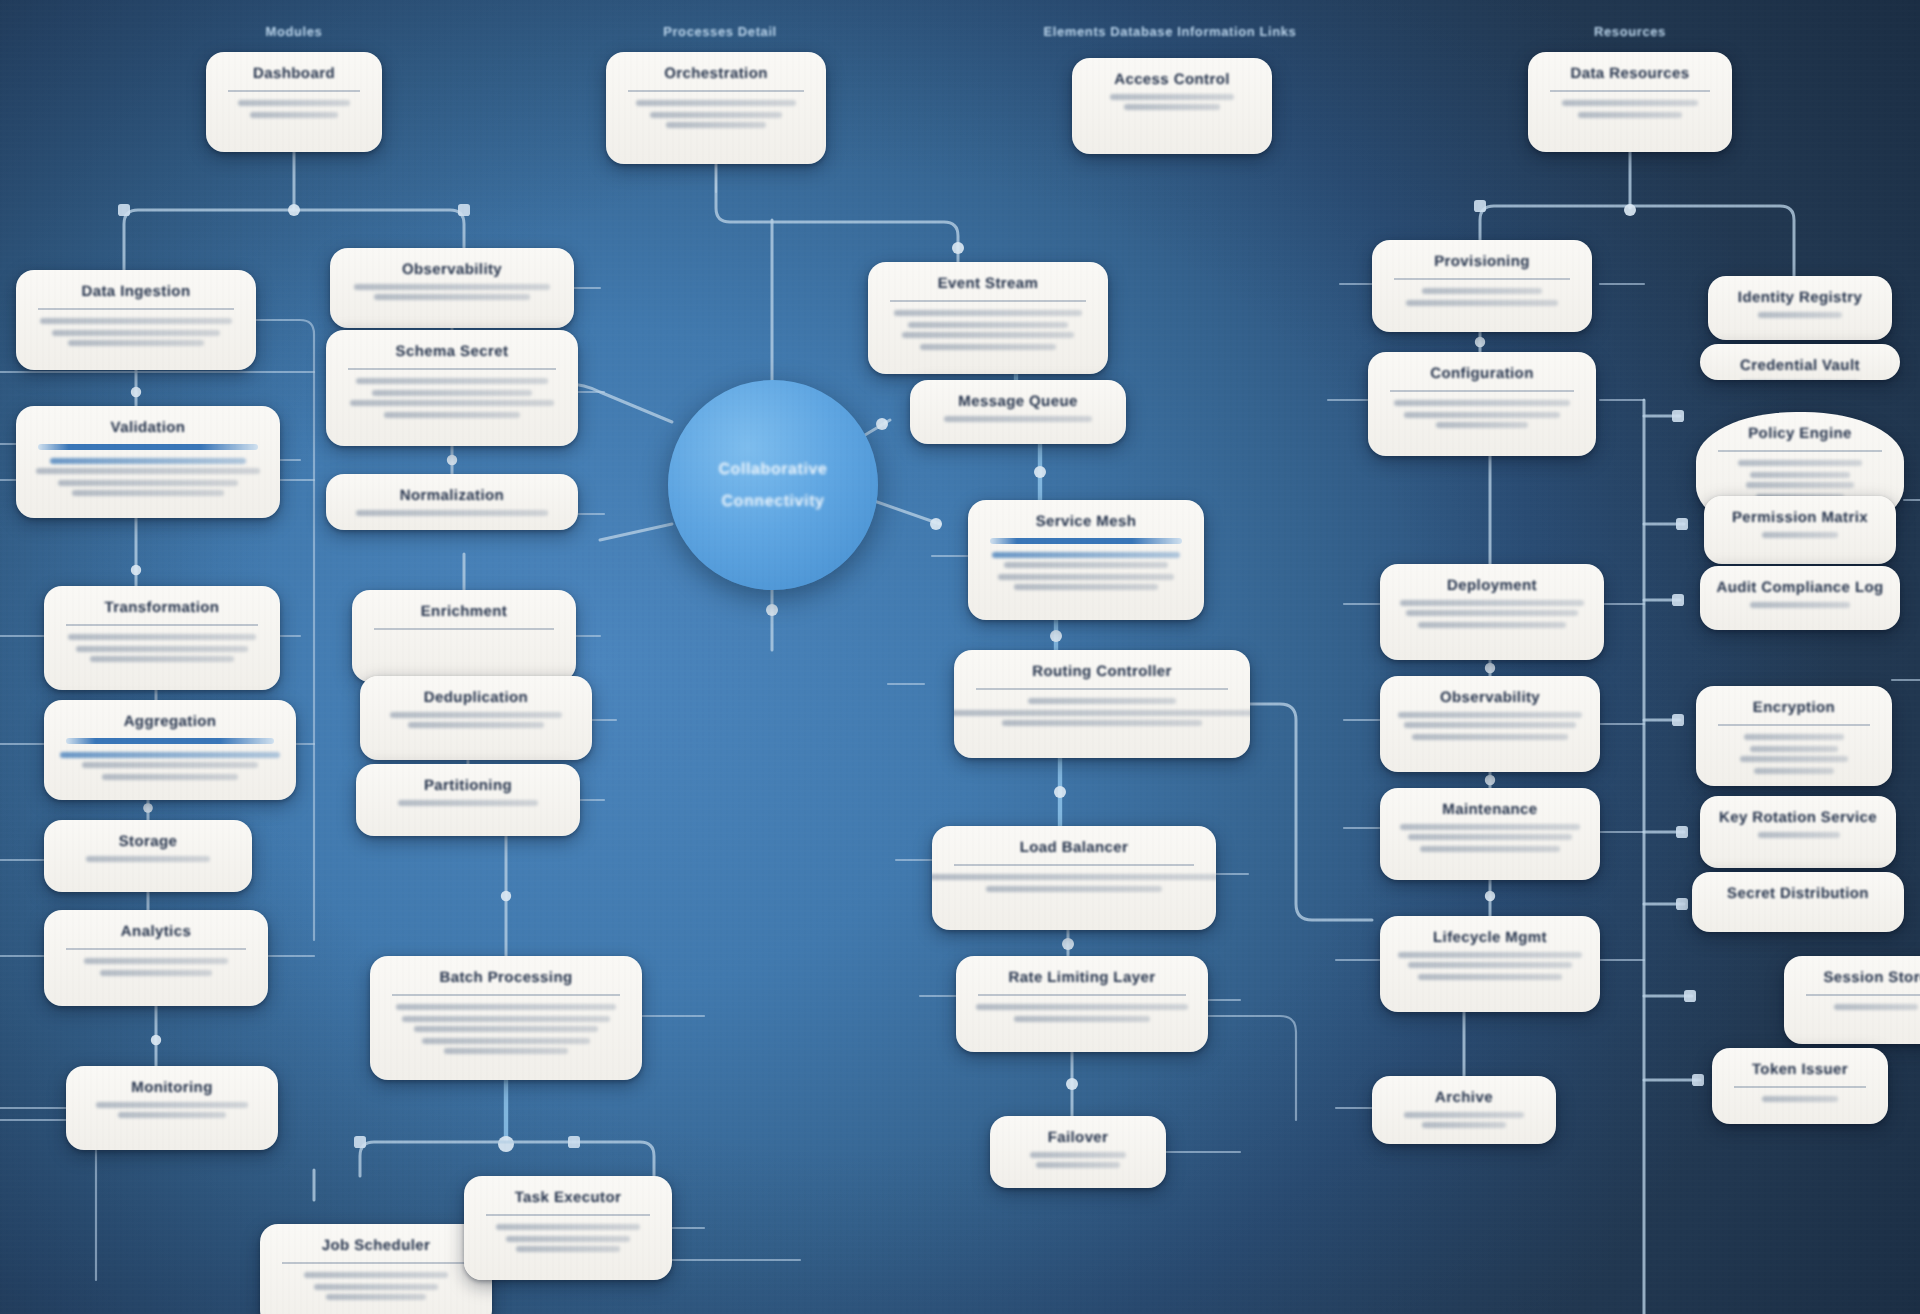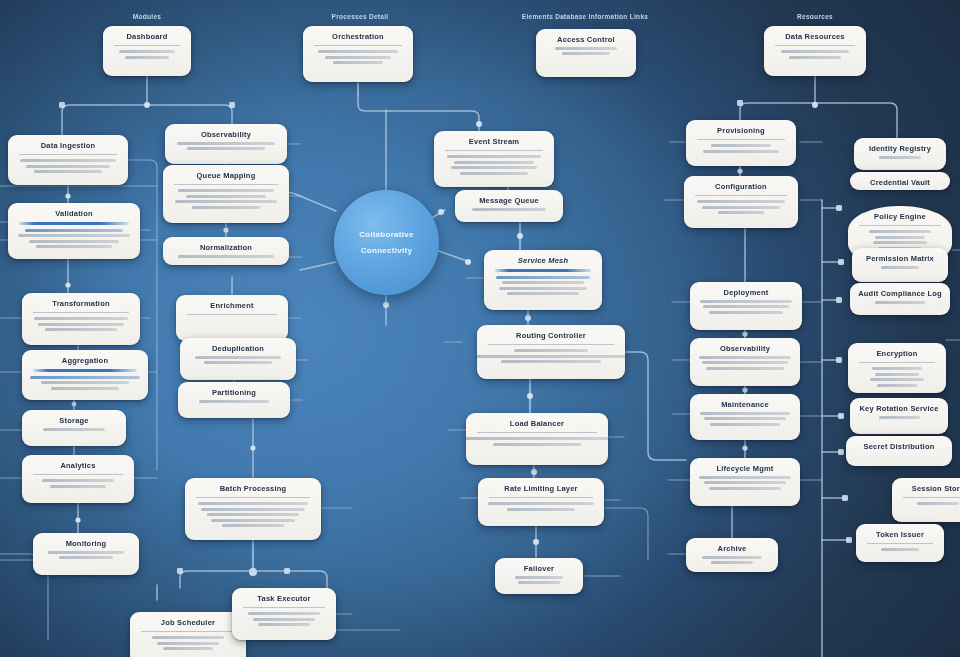--- a/index.html
+++ b/index.html
@@ -278,21 +278,21 @@
         <div class="t">Monitoring</div>
         <div class="ln" style="width: 84%; margin-left: 8%;"></div>
         <div class="ln" style="width: 60%; margin-left: 20%;"></div>
       </div>
       <div class="card" style="left: 165px; top: 124px; width: 122px; height: 40px;">
         <div class="t">Observability</div>
         <div class="ln" style="width: 92%; margin-left: 4%;"></div>
         <div class="ln" style="width: 74%; margin-left: 13%;"></div>
       </div>
       <div class="card" style="left: 163px; top: 165px; width: 126px; height: 58px;">
-        <div class="t">Queue Mapping</div>
+        <div class="t">Schema Secret</div>
         <div class="rule"></div>
         <div class="ln" style="width: 88%; margin-left: 6%;"></div>
         <div class="ln" style="width: 72%; margin-left: 14%;"></div>
         <div class="ln" style="width: 92%; margin-left: 4%;"></div>
         <div class="ln" style="width: 62%; margin-left: 19%;"></div>
       </div>
       <div class="card" style="left: 163px; top: 237px; width: 126px; height: 28px;">
         <div class="t">Normalization</div>
         <div class="ln" style="width: 88%; margin-left: 6%;"></div>
       </div>
@@ -337,21 +337,21 @@
         <div class="rule"></div>
         <div class="ln" style="width: 90%; margin-left: 5%;"></div>
         <div class="ln" style="width: 76%; margin-left: 12%;"></div>
         <div class="ln" style="width: 82%; margin-left: 9%;"></div>
         <div class="ln" style="width: 66%; margin-left: 17%;"></div>
       </div>
       <div class="card" style="left: 455px; top: 190px; width: 108px; height: 32px;">
         <div class="t">Message Queue</div>
         <div class="ln" style="width: 80%; margin-left: 10%;"></div>
       </div>
-      <div class="card" style="left: 484px; top: 250px; width: 118px; height: 60px; font-style: italic;">
+      <div class="card" style="left: 484px; top: 250px; width: 118px; height: 60px;">
         <div class="t">Service Mesh</div>
         <div class="rule blue"></div>
         <div class="ln b" style="width: 92%; margin-left: 4%;"></div>
         <div class="ln" style="width: 80%; margin-left: 10%;"></div>
         <div class="ln" style="width: 86%; margin-left: 7%;"></div>
         <div class="ln" style="width: 70%; margin-left: 15%;"></div>
       </div>
       <div class="card" style="left: 462px; top: 325px; width: 148px; height: 54px; margin-left: 15px;">
         <div class="t">Routing Controller</div>
         <div class="rule"></div>

